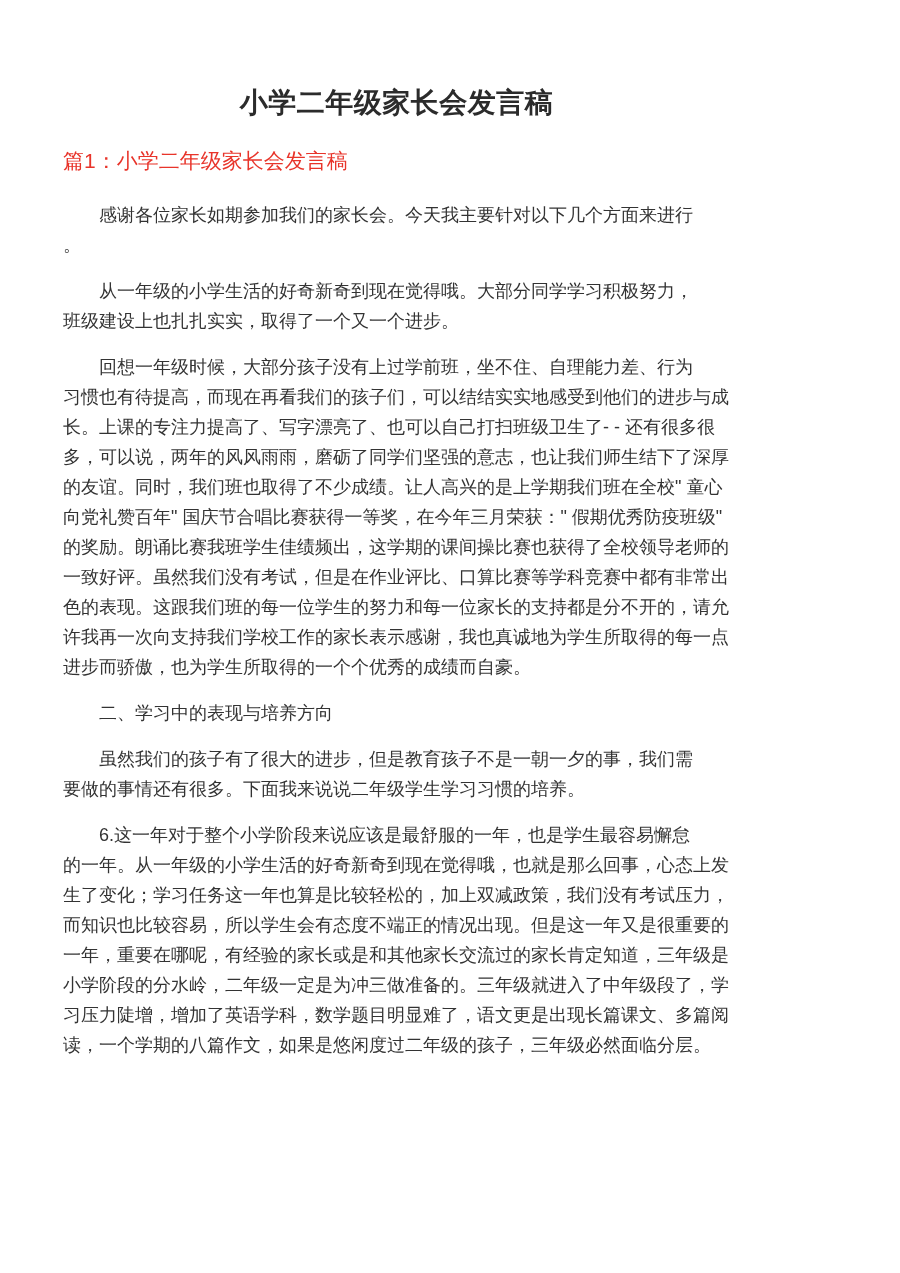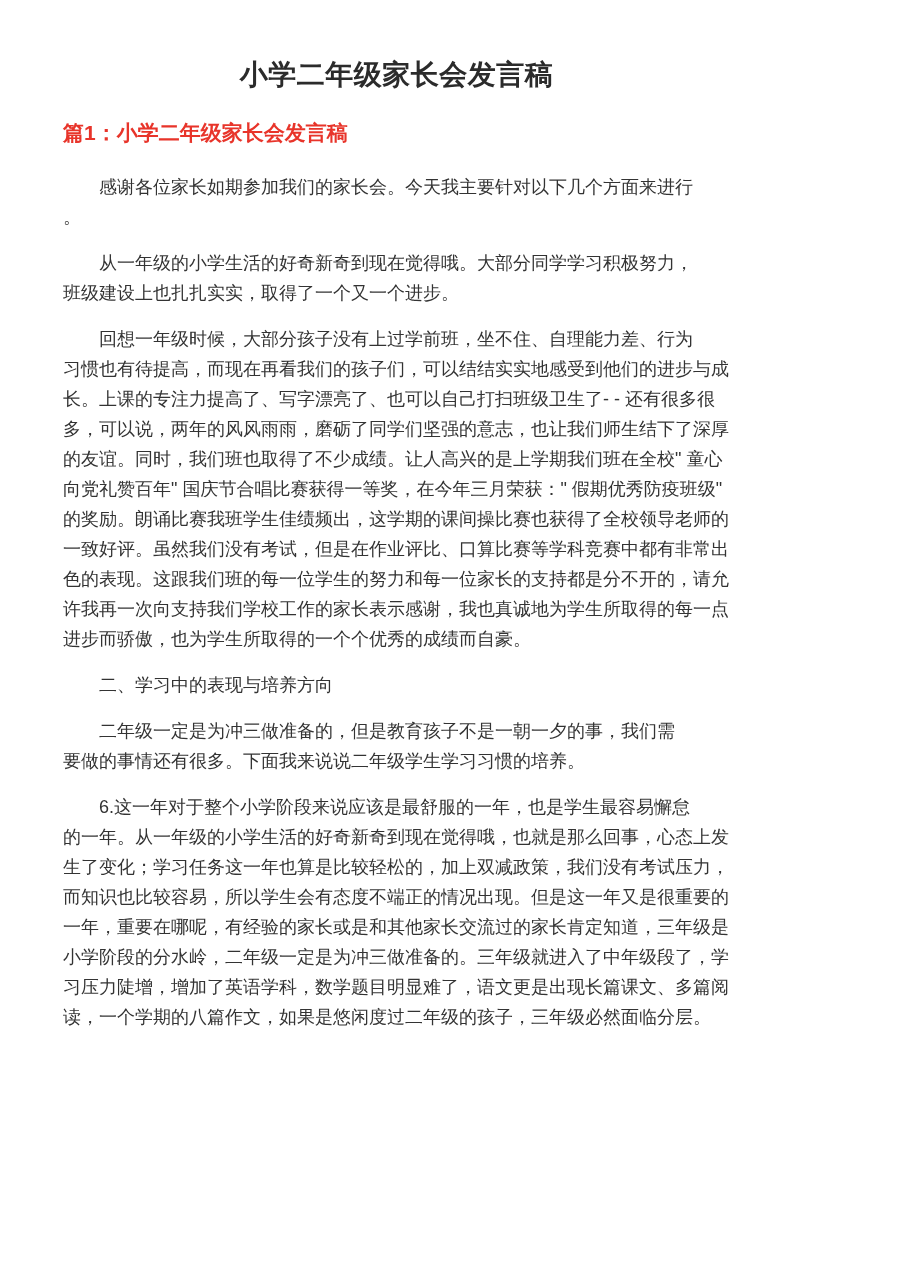--- a/index.html
+++ b/index.html
@@ -6,38 +6,38 @@
     margin: 0;
     padding: 0;
     background: #ffffff;
   }
   .page {
     position: relative;
     width: 792px;
     min-height: 1273px;
     box-sizing: border-box;
     background: #ffffff;
-    padding: 56px 62px 40px 63px;
+    padding: 84px 62px 40px 63px;
     font-family: "Liberation Sans", "DejaVu Sans", sans-serif;
     color: #333333;
   }
   .doc-title {
     margin: 0 0 24px 0;
     font-size: 28px;
     line-height: 38px;
     font-weight: 700;
     text-align: center;
     color: #2b2b2b;
     letter-spacing: 0.5px;
   }
   .part-heading {
     margin: 0 0 24px 0;
     font-size: 21px;
     line-height: 30px;
-    font-weight: 700;
+    font-weight: 400;
     color: var(--heading-red, #e8342a);
   }
   .para {
     margin: 16px 0 14px 0;
     font-size: 18px;
     line-height: 30px;
     text-indent: 2em;
     white-space: pre-wrap;
     color: var(--body-text, #333333);
     word-break: break-all;
@@ -51,17 +51,17 @@
 
   <h2 class="part-heading">篇1：小学二年级家长会发言稿</h2>
 
   <p class="para">感谢各位家长如期参加我们的家长会。今天我主要针对以下几个方面来进行
 。</p>
   <p class="para">从一年级的小学生活的好奇新奇到现在觉得哦。大部分同学学习积极努力，
 班级建设上也扎扎实实，取得了一个又一个进步。</p>
   <p class="para">回想一年级时候，大部分孩子没有上过学前班，坐不住、自理能力差、行为
 习惯也有待提高，而现在再看我们的孩子们，可以结结实实地感受到他们的进步与成长。上课的专注力提高了、写字漂亮了、也可以自己打扫班级卫生了- - 还有很多很多，可以说，两年的风风雨雨，磨砺了同学们坚强的意志，也让我们师生结下了深厚的友谊。同时，我们班也取得了不少成绩。让人高兴的是上学期我们班在全校" 童心向党礼赞百年" 国庆节合唱比赛获得一等奖，在今年三月荣获：" 假期优秀防疫班级" 的奖励。朗诵比赛我班学生佳绩频出，这学期的课间操比赛也获得了全校领导老师的一致好评。虽然我们没有考试，但是在作业评比、口算比赛等学科竞赛中都有非常出色的表现。这跟我们班的每一位学生的努力和每一位家长的支持都是分不开的，请允许我再一次向支持我们学校工作的家长表示感谢，我也真诚地为学生所取得的每一点进步而骄傲，也为学生所取得的一个个优秀的成绩而自豪。</p>
   <p class="para">二、学习中的表现与培养方向</p>
-  <p class="para">二年级一定是为冲三做准备的，但是教育孩子不是一朝一夕的事，我们需
+  <p class="para">虽然我们的孩子有了很大的进步，但是教育孩子不是一朝一夕的事，我们需
 要做的事情还有很多。下面我来说说二年级学生学习习惯的培养。</p>
   <p class="para">6.这一年对于整个小学阶段来说应该是最舒服的一年，也是学生最容易懈怠
 的一年。从一年级的小学生活的好奇新奇到现在觉得哦，也就是那么回事，心态上发生了变化；学习任务这一年也算是比较轻松的，加上双减政策，我们没有考试压力，而知识也比较容易，所以学生会有态度不端正的情况出现。但是这一年又是很重要的一年，重要在哪呢，有经验的家长或是和其他家长交流过的家长肯定知道，三年级是小学阶段的分水岭，二年级一定是为冲三做准备的。三年级就进入了中年级段了，学习压力陡增，增加了英语学科，数学题目明显难了，语文更是出现长篇课文、多篇阅读，一个学期的八篇作文，如果是悠闲度过二年级的孩子，三年级必然面临分层。</p>
 </div>
 
 </body></html>

